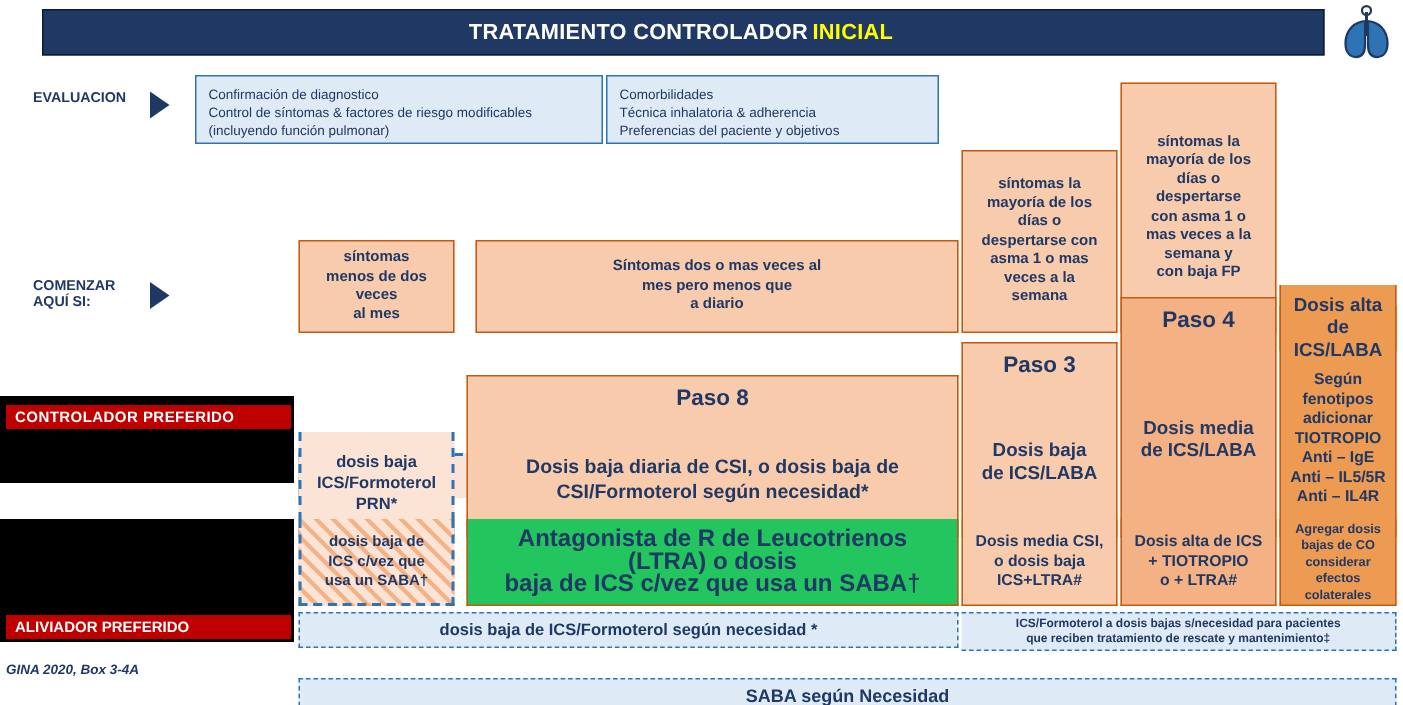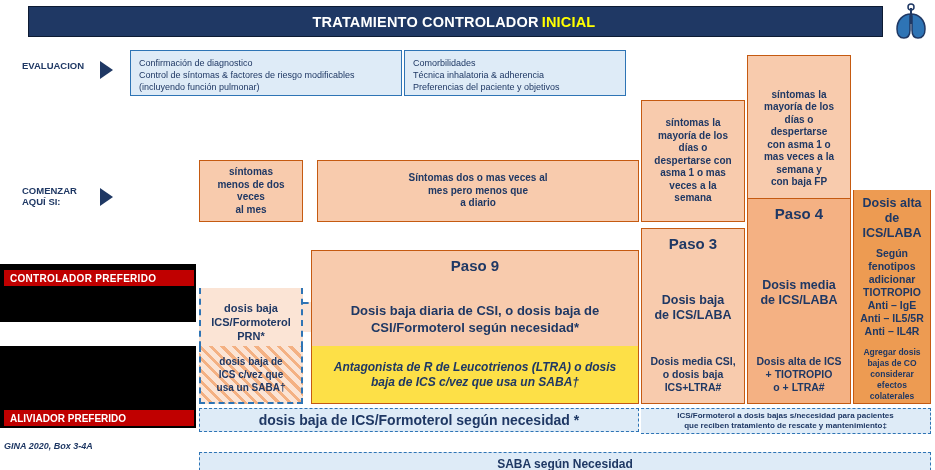--- a/index.html
+++ b/index.html
@@ -119,43 +119,43 @@
 
   
   #oo-band{left:0px;top:346px;width:196px;height:62px;background:#000000;}
   #oo-label{left:4px;top:352px;width:190px;height:16px;background:#000000;}
   #oo1{left:199px;top:346px;width:104px;height:58px;
     background:repeating-linear-gradient(45deg,#FBE4D5 0 5px,#F4B183 5px 8px);
     border:2px dashed #2E74B5;border-top:none;
     color:#1F3864;font-weight:bold;font-size:10px;text-align:center;
     display:flex;align-items:center;justify-content:center;line-height:13px;}
   #oo2{left:311px;top:346px;width:328px;height:58px;
-    background:#fde047;border:1px solid #C55A11;border-top:none;
-    color:#1F3864;font-style:italic;font-weight:bold;font-size:12px;text-align:center;
+    background:#22c55e;border:1px solid #C55A11;border-top:none;
+    color:#1F3864;font-weight:bold;font-size:16px;text-align:center;
     display:flex;align-items:center;justify-content:center;line-height:15px;padding:0 8px;}
   #oo3{left:641px;top:346px;width:104px;height:58px;
     background:#F8CBAD;border:1px solid #C55A11;border-top:none;
     color:#1F3864;font-weight:bold;font-size:10.5px;text-align:center;
     display:flex;align-items:center;justify-content:center;line-height:13px;}
   #oo4{left:747px;top:346px;width:104px;height:58px;
     background:#F4B183;border:1px solid #C55A11;border-top:none;
     color:#1F3864;font-weight:bold;font-size:10.5px;text-align:center;
     display:flex;align-items:center;justify-content:center;line-height:13px;}
   #oo5{left:853px;top:346px;width:78px;height:58px;
     background:#ED9B52;border:1px solid #C55A11;border-top:none;
     color:#1F3864;font-weight:bold;font-size:8.5px;text-align:center;
     display:flex;align-items:center;justify-content:center;line-height:11px;padding:0 3px;}
 
   
   #rl-band{left:0px;top:408px;width:196px;height:20px;background:#000000;}
   #rl-label{left:4px;top:410px;width:190px;height:16px;background:#C00000;
     color:#ffffff;font-weight:bold;font-size:10px;display:flex;align-items:center;padding-left:6px;}
   #rel1{left:199px;top:408px;width:440px;height:24px;
     background:#DEEBF7;border:1px dashed #2E74B5;
-    color:#1F3864;font-weight:bold;font-size:14px;text-align:left;
+    color:#1F3864;font-weight:bold;font-size:11px;text-align:left;
     display:flex;align-items:center;justify-content:center;}
   #rel2{left:641px;top:408px;width:290px;height:26px;
     background:#DEEBF7;border:1px dashed #2E74B5;border-left:none;
     color:#1F3864;font-weight:bold;font-size:8px;text-align:center;
     display:flex;align-items:center;justify-content:center;line-height:10px;padding:0 4px;}
   #rel3{left:199px;top:452px;width:732px;height:24px;
     background:#DEEBF7;border:1px dashed #2E74B5;
     color:#1F3864;font-weight:bold;font-size:12px;text-align:center;
     display:flex;align-items:center;justify-content:center;}
 
@@ -212,21 +212,21 @@
 <div class="abs callout" id="call4" style="white-space:pre-line;">síntomas la
 mayoría de los
 días o
 despertarse
 con asma 1 o
 mas veces a la
 semana y
 con baja FP</div>
 
 <div class="abs stephdr" id="step1-hdr">Paso 1</div>
-<div class="abs stephdr" id="step2-hdr">Paso 9</div>
+<div class="abs stephdr" id="step2-hdr">Paso 8</div>
 <div class="abs stephdr" id="step3-hdr">Paso 3</div>
 <div class="abs stephdr" id="step4-hdr">Paso 4</div>
 <div class="abs stephdr" id="step5-hdr">Paso 5</div>
 
 <div class="abs" id="pc-band"></div>
 <div class="abs" id="pc-label">CONTROLADOR PREFERIDO</div>
 
 <div class="abs" id="pc1" style="white-space:pre-line;">dosis baja
 ICS/Formoterol
 PRN*</div>

